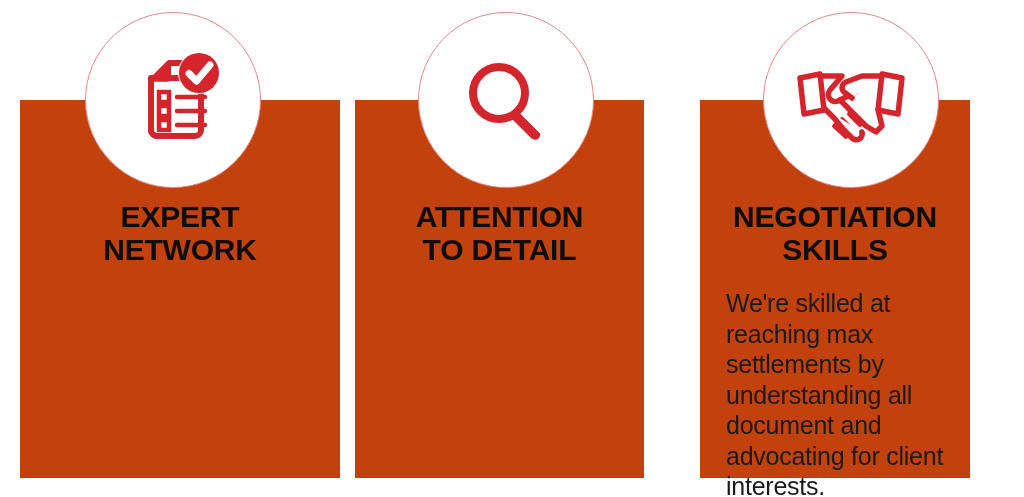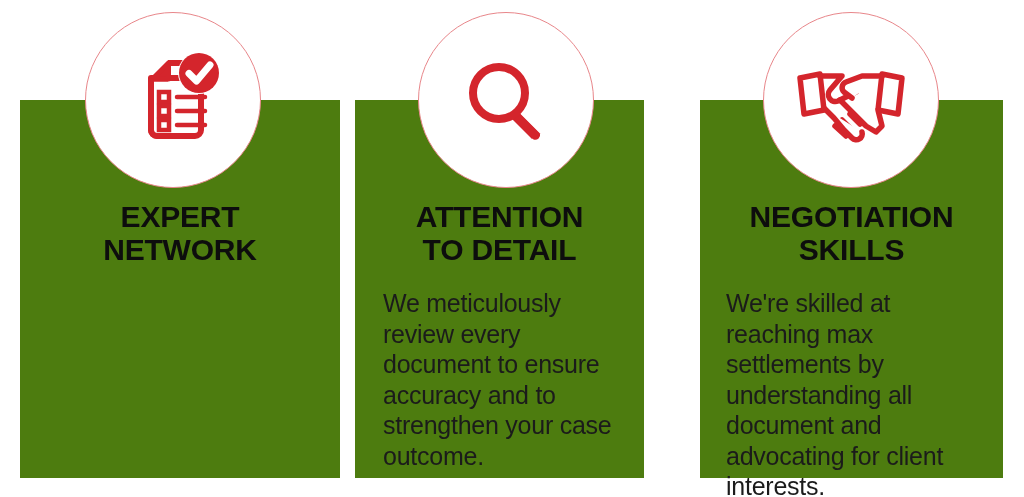--- a/index.html
+++ b/index.html
@@ -19,26 +19,26 @@
   .board {
     position: absolute;
     inset: 0;
   }
 
   
   .card {
     position: absolute;
     top: 100px;
     height: 378px;
-    background: #4d7c0f;
+    background: #c2410c;
     box-sizing: border-box;
   }
   .card-1 { left: 20px;  width: 320px; }
   .card-2 { left: 355px; width: 289px; }
-  .card-3 { left: 700px; width: 303px; padding-left: 34px; }
+  .card-3 { left: 700px; width: 270px; padding-left: 34px; }
 
   .card-inner {
     position: absolute;
     left: 0;
     right: 0;
     top: 100px;      
     padding: 0 14px;
     box-sizing: border-box;
   }
 
@@ -95,21 +95,20 @@
     <div class="card-inner">
       <h2 class="card-title">EXPERT
 NETWORK</h2>
     </div>
   </div>
 
   <div class="card card-2">
     <div class="card-inner">
       <h2 class="card-title">ATTENTION
 TO DETAIL</h2>
-      <p class="card-body">We meticulously review every document to ensure accuracy and to strengthen your case outcome.</p>
     </div>
   </div>
 
   <div class="card card-3">
     <div class="card-inner">
       <h2 class="card-title">NEGOTIATION
 SKILLS</h2>
       <p class="card-body">We're skilled at reaching max settlements by understanding all document and advocating for client interests.</p>
     </div>
   </div>

